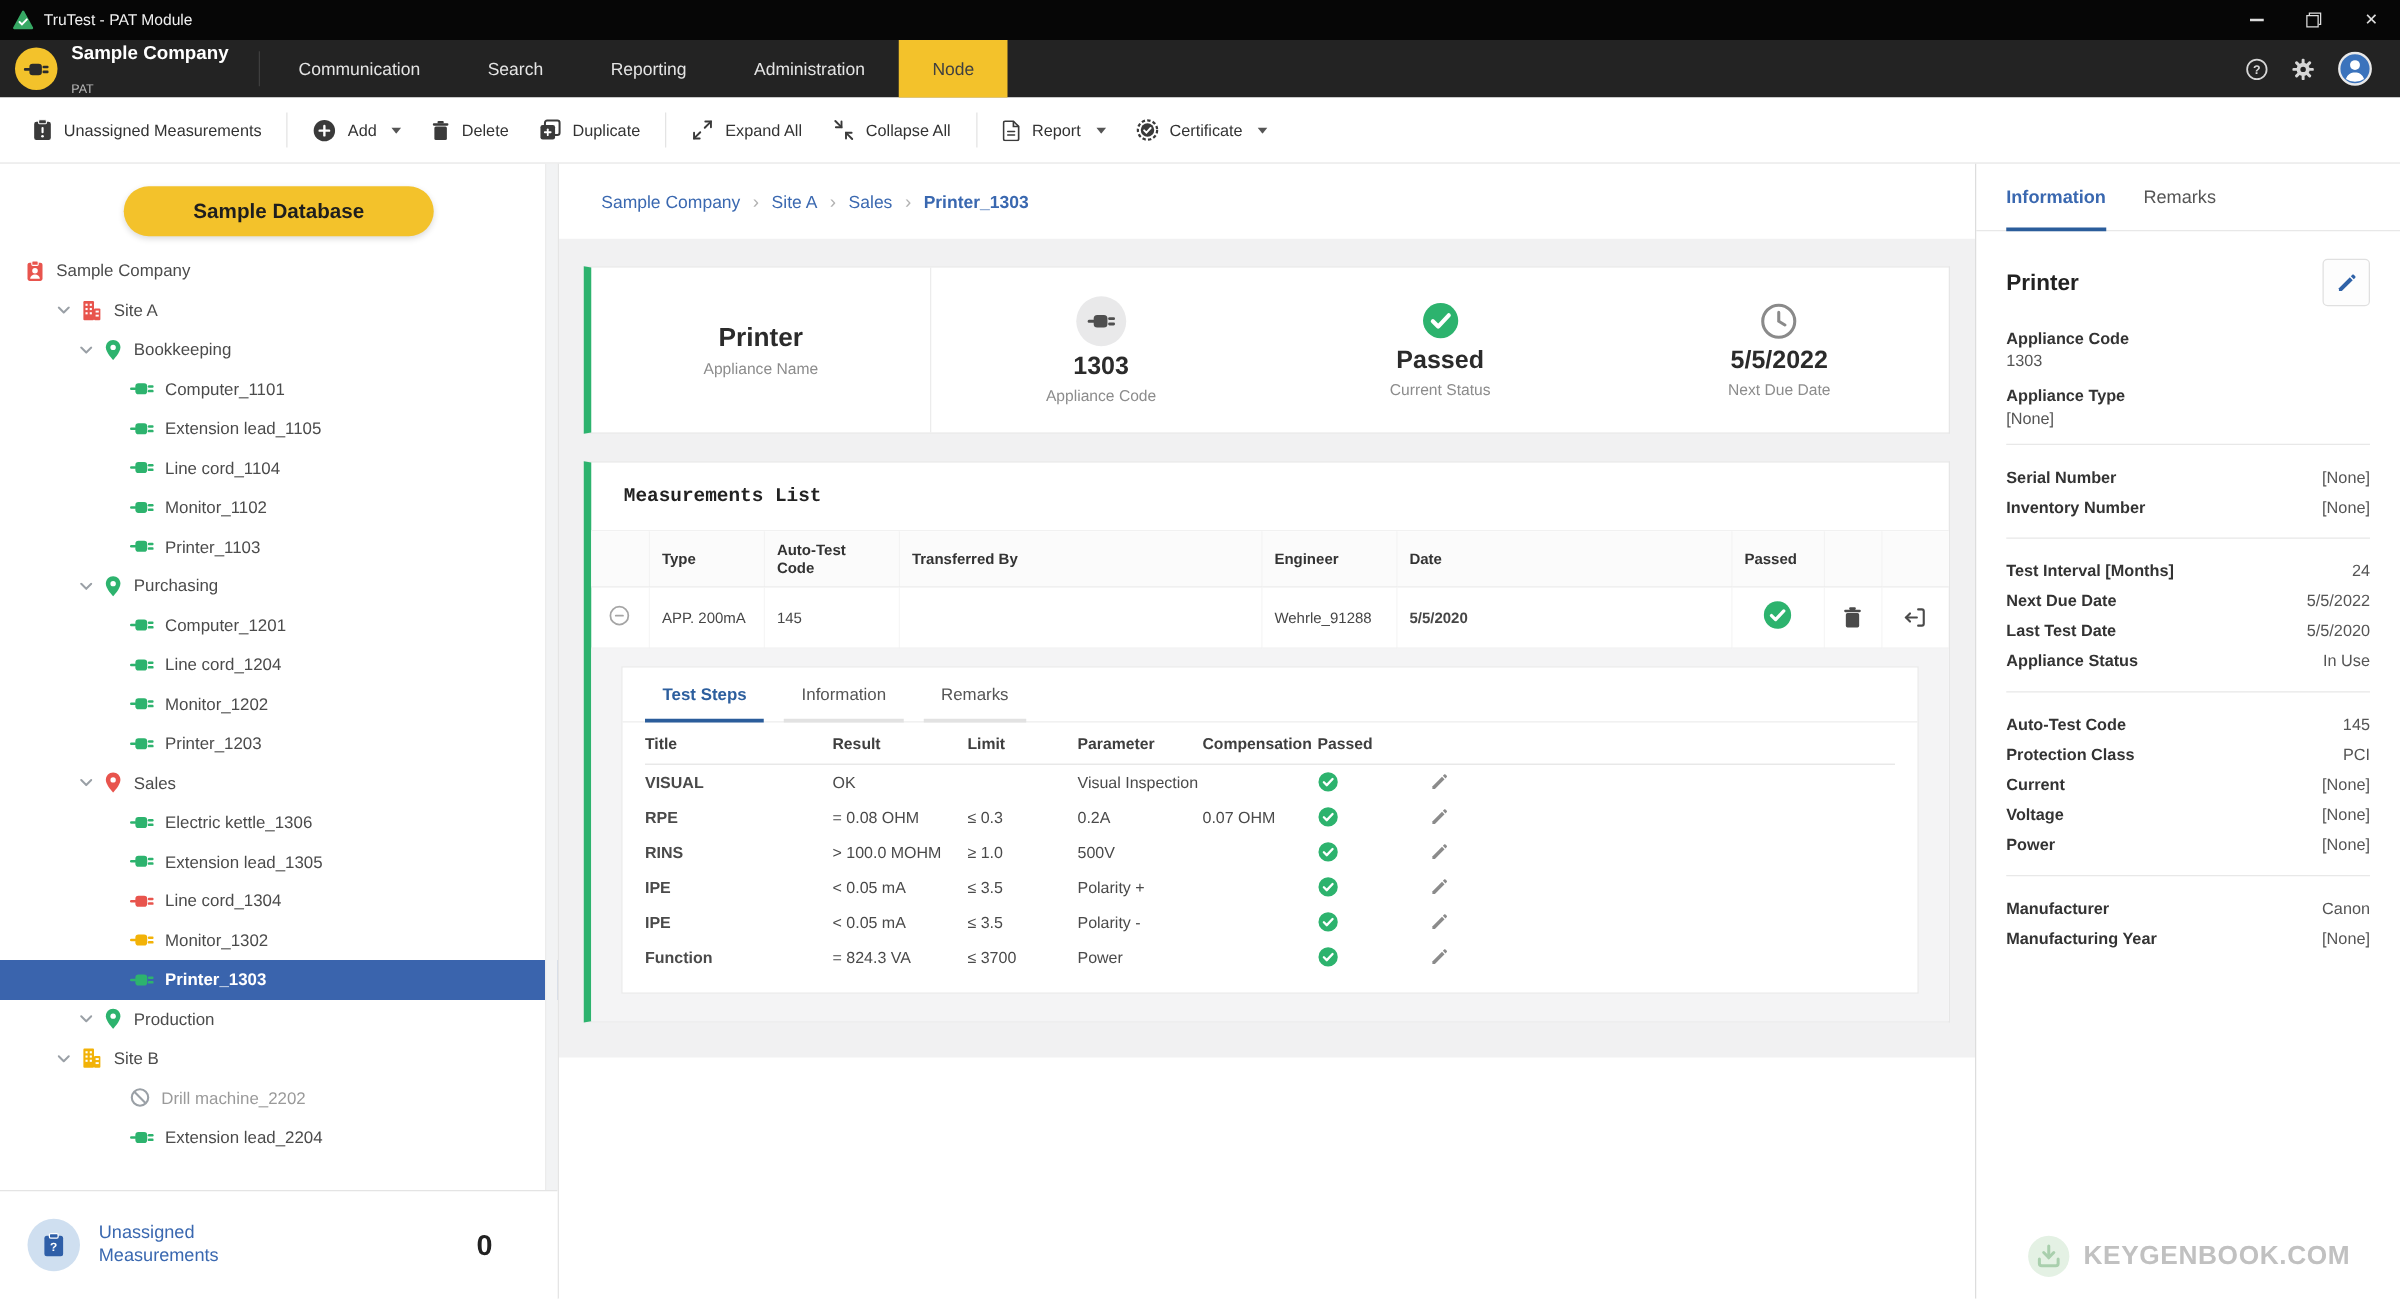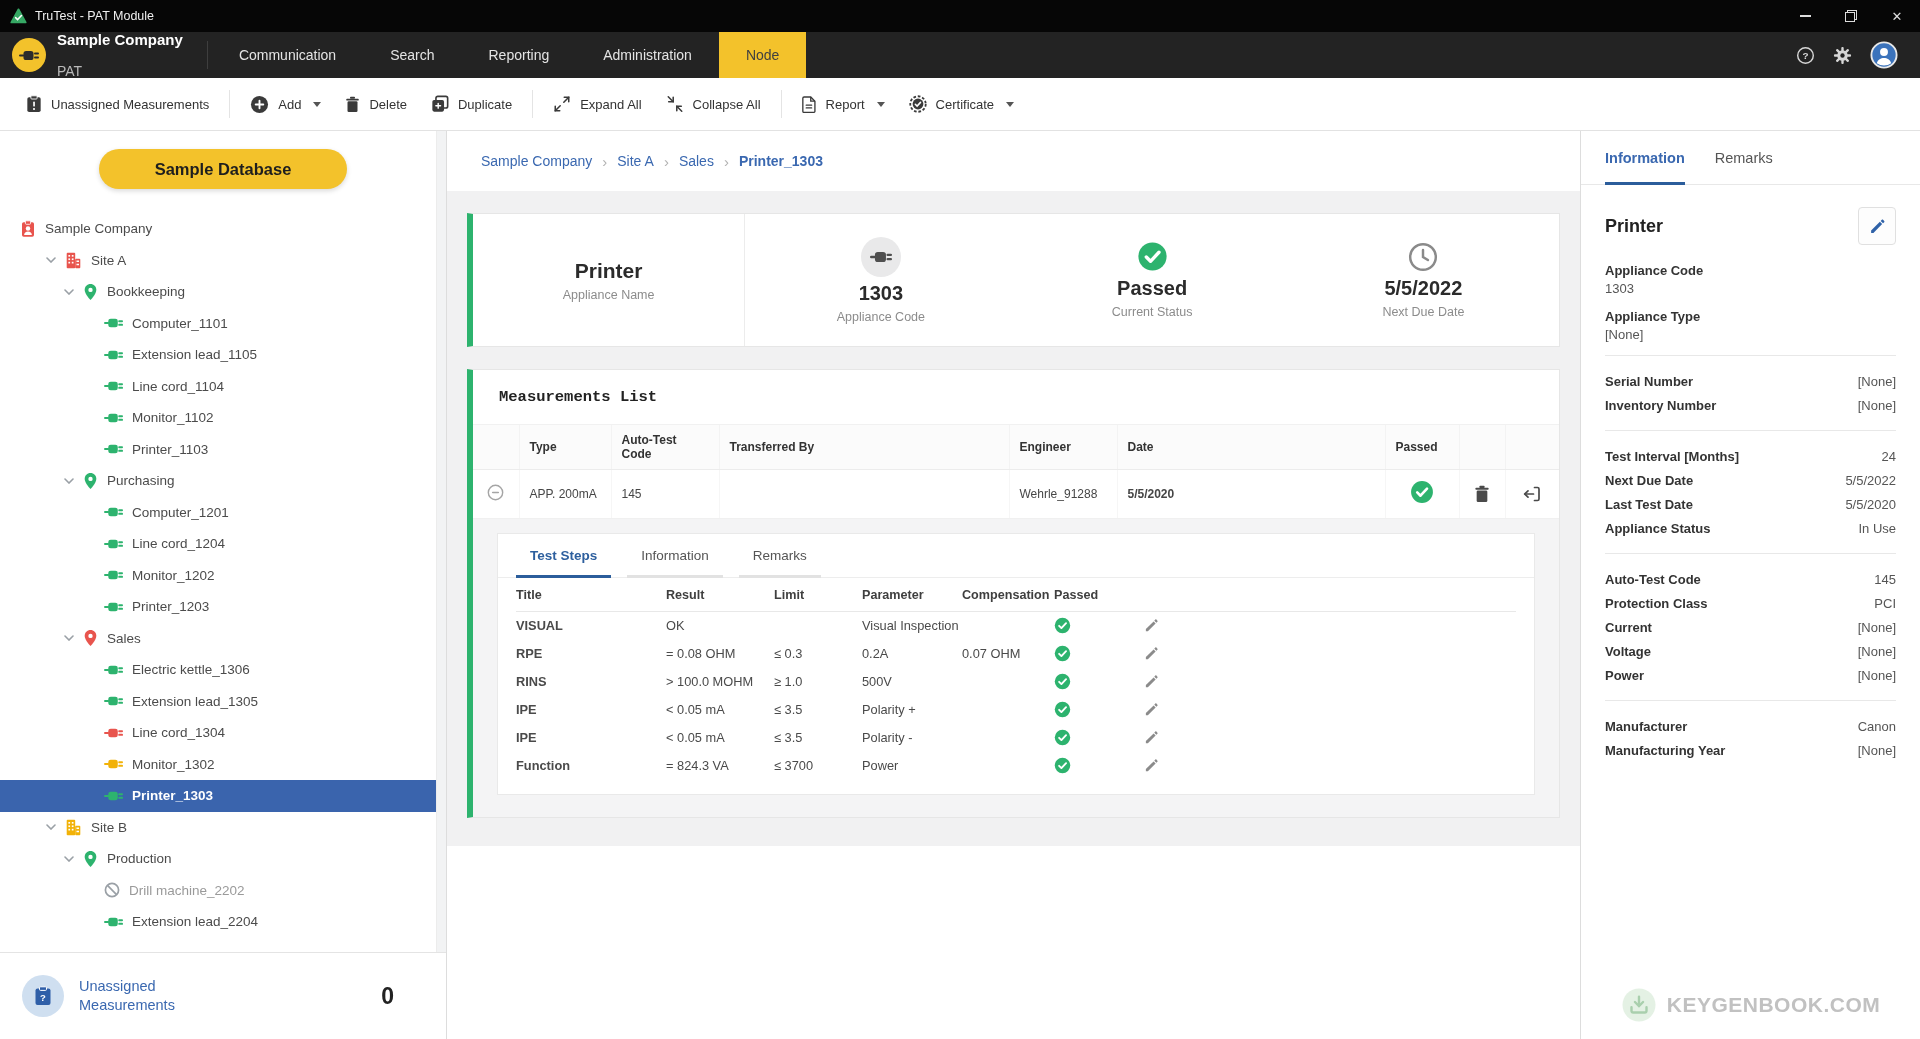--- a/index.html
+++ b/index.html
@@ -15,38 +15,38 @@
   .win-min-glyph { width: 11px; height: 2px; background: #ddd; display: inline-block; }
   .win-restore { position: relative; width: 12px; height: 12px; display: inline-block; }
   .win-restore::before { content: ''; position: absolute; top: 0; right: 0; width: 8px; height: 8px; border: 1.2px solid #ddd; }
   .win-restore::after { content: ''; position: absolute; bottom: 0; left: 0; width: 8px; height: 8px; border: 1.2px solid #ddd; background: #060606; }
 
   
   .nav { height: 46px; background: var(--dark, #232323); display: flex; align-items: stretch; padding-left: 12px; }
   .brand { display: flex; align-items: center; gap: 11px; padding-right: 20px; }
   .brand-logo { width: 34px; height: 34px; border-radius: 50%; background: var(--yellow); display: flex; align-items: center; justify-content: center; }
   .brand-line1 { font-size: 15px; font-weight: bold; color: #fff; }
-  .brand-line2 { font-size: 14px; color: #b9b9b9; margin-top: 15px; }
+  .brand-line2 { font-size: 10px; color: #b9b9b9; margin-top: 15px; }
   .nav-sep { width: 1px; background: #3e3e3e; margin: 9px 4px; }
   .nav-items { display: flex; align-items: stretch; }
   .nav-item { padding: 0 27px; display: flex; align-items: center; font-size: 14px; color: #e4e4e4; cursor: default; }
   .nav-item.active { background: var(--yellow); color: #404040; }
   .nav-right { margin-left: auto; display: flex; align-items: center; gap: 18px; padding-right: 22px; }
 
   
   .toolbar { height: 53px; background: #fff; border-bottom: 1px solid #e2e2e2; display: flex; align-items: center; padding: 0 14px; }
   .tb-btn { display: flex; align-items: center; gap: 9px; padding: 8px 12px; font-size: 13px; color: #333; white-space: nowrap; }
   .tb-sep { width: 1px; height: 28px; background: #e4e4e4; margin: 0 8px; }
   .caret { margin-left: 3px; display: inline-flex; }
 
   
   .content { display: flex; height: 908px; }
 
   
-  .sidebar { width: 447px; border-right: 1px solid #ddd; background: #fff; display: flex; flex-direction: column; position: relative; gap: 12px; }
+  .sidebar { width: 447px; border-right: 1px solid #ddd; background: #fff; display: flex; flex-direction: column; position: relative; }
   .sidebar::after { content: ''; position: absolute; top: 0; right: 0; bottom: 87px; width: 9px; background: #f2f3f4; border-left: 1px solid #ececec; }
   .db-btn { margin: 18px auto 8px; display: block; width: 248px; height: 40px; border-radius: 20px; background: var(--yellow); font-family: inherit; font-weight: bold; font-size: 16.5px; color: #1e1e1e; border: none; box-shadow: 0 2px 5px rgba(0,0,0,.15); cursor: pointer; }
   .tree { flex: 1; overflow: hidden; padding-top: 4px; font-size: 13.5px; color: #4b4b4b; }
   .tree-row { height: 31.5px; display: flex; align-items: center; gap: 9px; white-space: nowrap; cursor: default; }
   .tree-row.lvl0 { padding-left: 20px; }
   .tree-row.lvl1 { padding-left: 46px; }
   .tree-row.lvl2 { padding-left: 64px; }
   .tree-row.lvl3 { padding-left: 104px; }
   .tree-row.selected { background: var(--selected-blue); color: #fff; font-weight: bold; }
   .tree-row.disabled .tree-label { color: #9a9a9a; }
@@ -520,20 +520,34 @@
           <span style="display:inline-flex">
             <svg class="ic" viewBox="0 0 20 12" width="19" height="12">
               <rect x="0" y="4.9" width="5.5" height="2.2" rx="1.1" fill="#2DB36E"></rect>
               <rect x="4.5" y="1.4" width="10" height="9.2" rx="2.6" fill="#2DB36E"></rect>
               <rect x="15" y="3" width="5" height="2.1" rx="1" fill="#2DB36E"></rect>
               <rect x="15" y="6.9" width="5" height="2.1" rx="1" fill="#2DB36E"></rect>
             </svg>
           </span>
           <span class="tree-label">Printer_1303</span>
         </div>
+        <div class="tree-row lvl2">
+          <span style="display:inline-flex">
+            <svg class="ic chev" viewBox="0 0 10 6" width="10" height="6">
+              <path d="M1 1l4 4 4-4" fill="none" stroke="#9aa0a6" stroke-width="1.6" stroke-linecap="round"></path>
+            </svg>
+          </span>
+          <span style="display:inline-flex">
+            <svg class="ic" viewBox="0 0 18 21" width="15" height="18">
+              <path d="M9 1C5.1 1 2 4.1 2 8c0 4.8 7 12 7 12s7-7.2 7-12c0-3.9-3.1-7-7-7z" fill="#2DB36E"></path>
+              <circle cx="9" cy="8" r="2.6" fill="#fff"></circle>
+            </svg>
+          </span>
+          <span class="tree-label">Production</span>
+        </div>
         <div class="tree-row lvl1">
           <span style="display:inline-flex">
             <svg class="ic chev" viewBox="0 0 10 6" width="10" height="6">
               <path d="M1 1l4 4 4-4" fill="none" stroke="#9aa0a6" stroke-width="1.6" stroke-linecap="round"></path>
             </svg>
           </span>
           <span style="display:inline-flex">
             <svg class="ic" viewBox="0 0 20 20" width="17" height="17">
               <rect x="2" y="1" width="10" height="18" rx="1" fill="#F2B207"></rect>
               <rect x="12" y="8" width="6" height="11" rx="1" fill="#F2B207"></rect>
@@ -541,34 +555,20 @@
               <rect x="8" y="3.5" width="2" height="2" fill="#fff"></rect>
               <rect x="4" y="7.5" width="2" height="2" fill="#fff"></rect>
               <rect x="8" y="7.5" width="2" height="2" fill="#fff"></rect>
               <rect x="4" y="11.5" width="2" height="2" fill="#fff"></rect>
               <rect x="8" y="11.5" width="2" height="2" fill="#fff"></rect>
               <rect x="13.5" y="10" width="3" height="1.8" fill="#fff"></rect>
               <rect x="13.5" y="13.8" width="3" height="1.8" fill="#fff"></rect>
             </svg>
           </span>
           <span class="tree-label">Site B</span>
-        </div>
-        <div class="tree-row lvl2">
-          <span style="display:inline-flex">
-            <svg class="ic chev" viewBox="0 0 10 6" width="10" height="6">
-              <path d="M1 1l4 4 4-4" fill="none" stroke="#9aa0a6" stroke-width="1.6" stroke-linecap="round"></path>
-            </svg>
-          </span>
-          <span style="display:inline-flex">
-            <svg class="ic" viewBox="0 0 18 21" width="15" height="18">
-              <path d="M9 1C5.1 1 2 4.1 2 8c0 4.8 7 12 7 12s7-7.2 7-12c0-3.9-3.1-7-7-7z" fill="#2DB36E"></path>
-              <circle cx="9" cy="8" r="2.6" fill="#fff"></circle>
-            </svg>
-          </span>
-          <span class="tree-label">Production</span>
         </div>
         <div class="tree-row lvl3 disabled">
           <span style="display:inline-flex">
             <svg class="ic" viewBox="0 0 18 18" width="16" height="16">
               <circle cx="9" cy="9" r="7.4" fill="none" stroke="#9aa0a6" stroke-width="1.9"></circle>
               <line x1="3.9" y1="3.9" x2="14.1" y2="14.1" stroke="#9aa0a6" stroke-width="1.9"></line>
             </svg>
           </span>
           <span class="tree-label">Drill machine_2202</span>
         </div>

